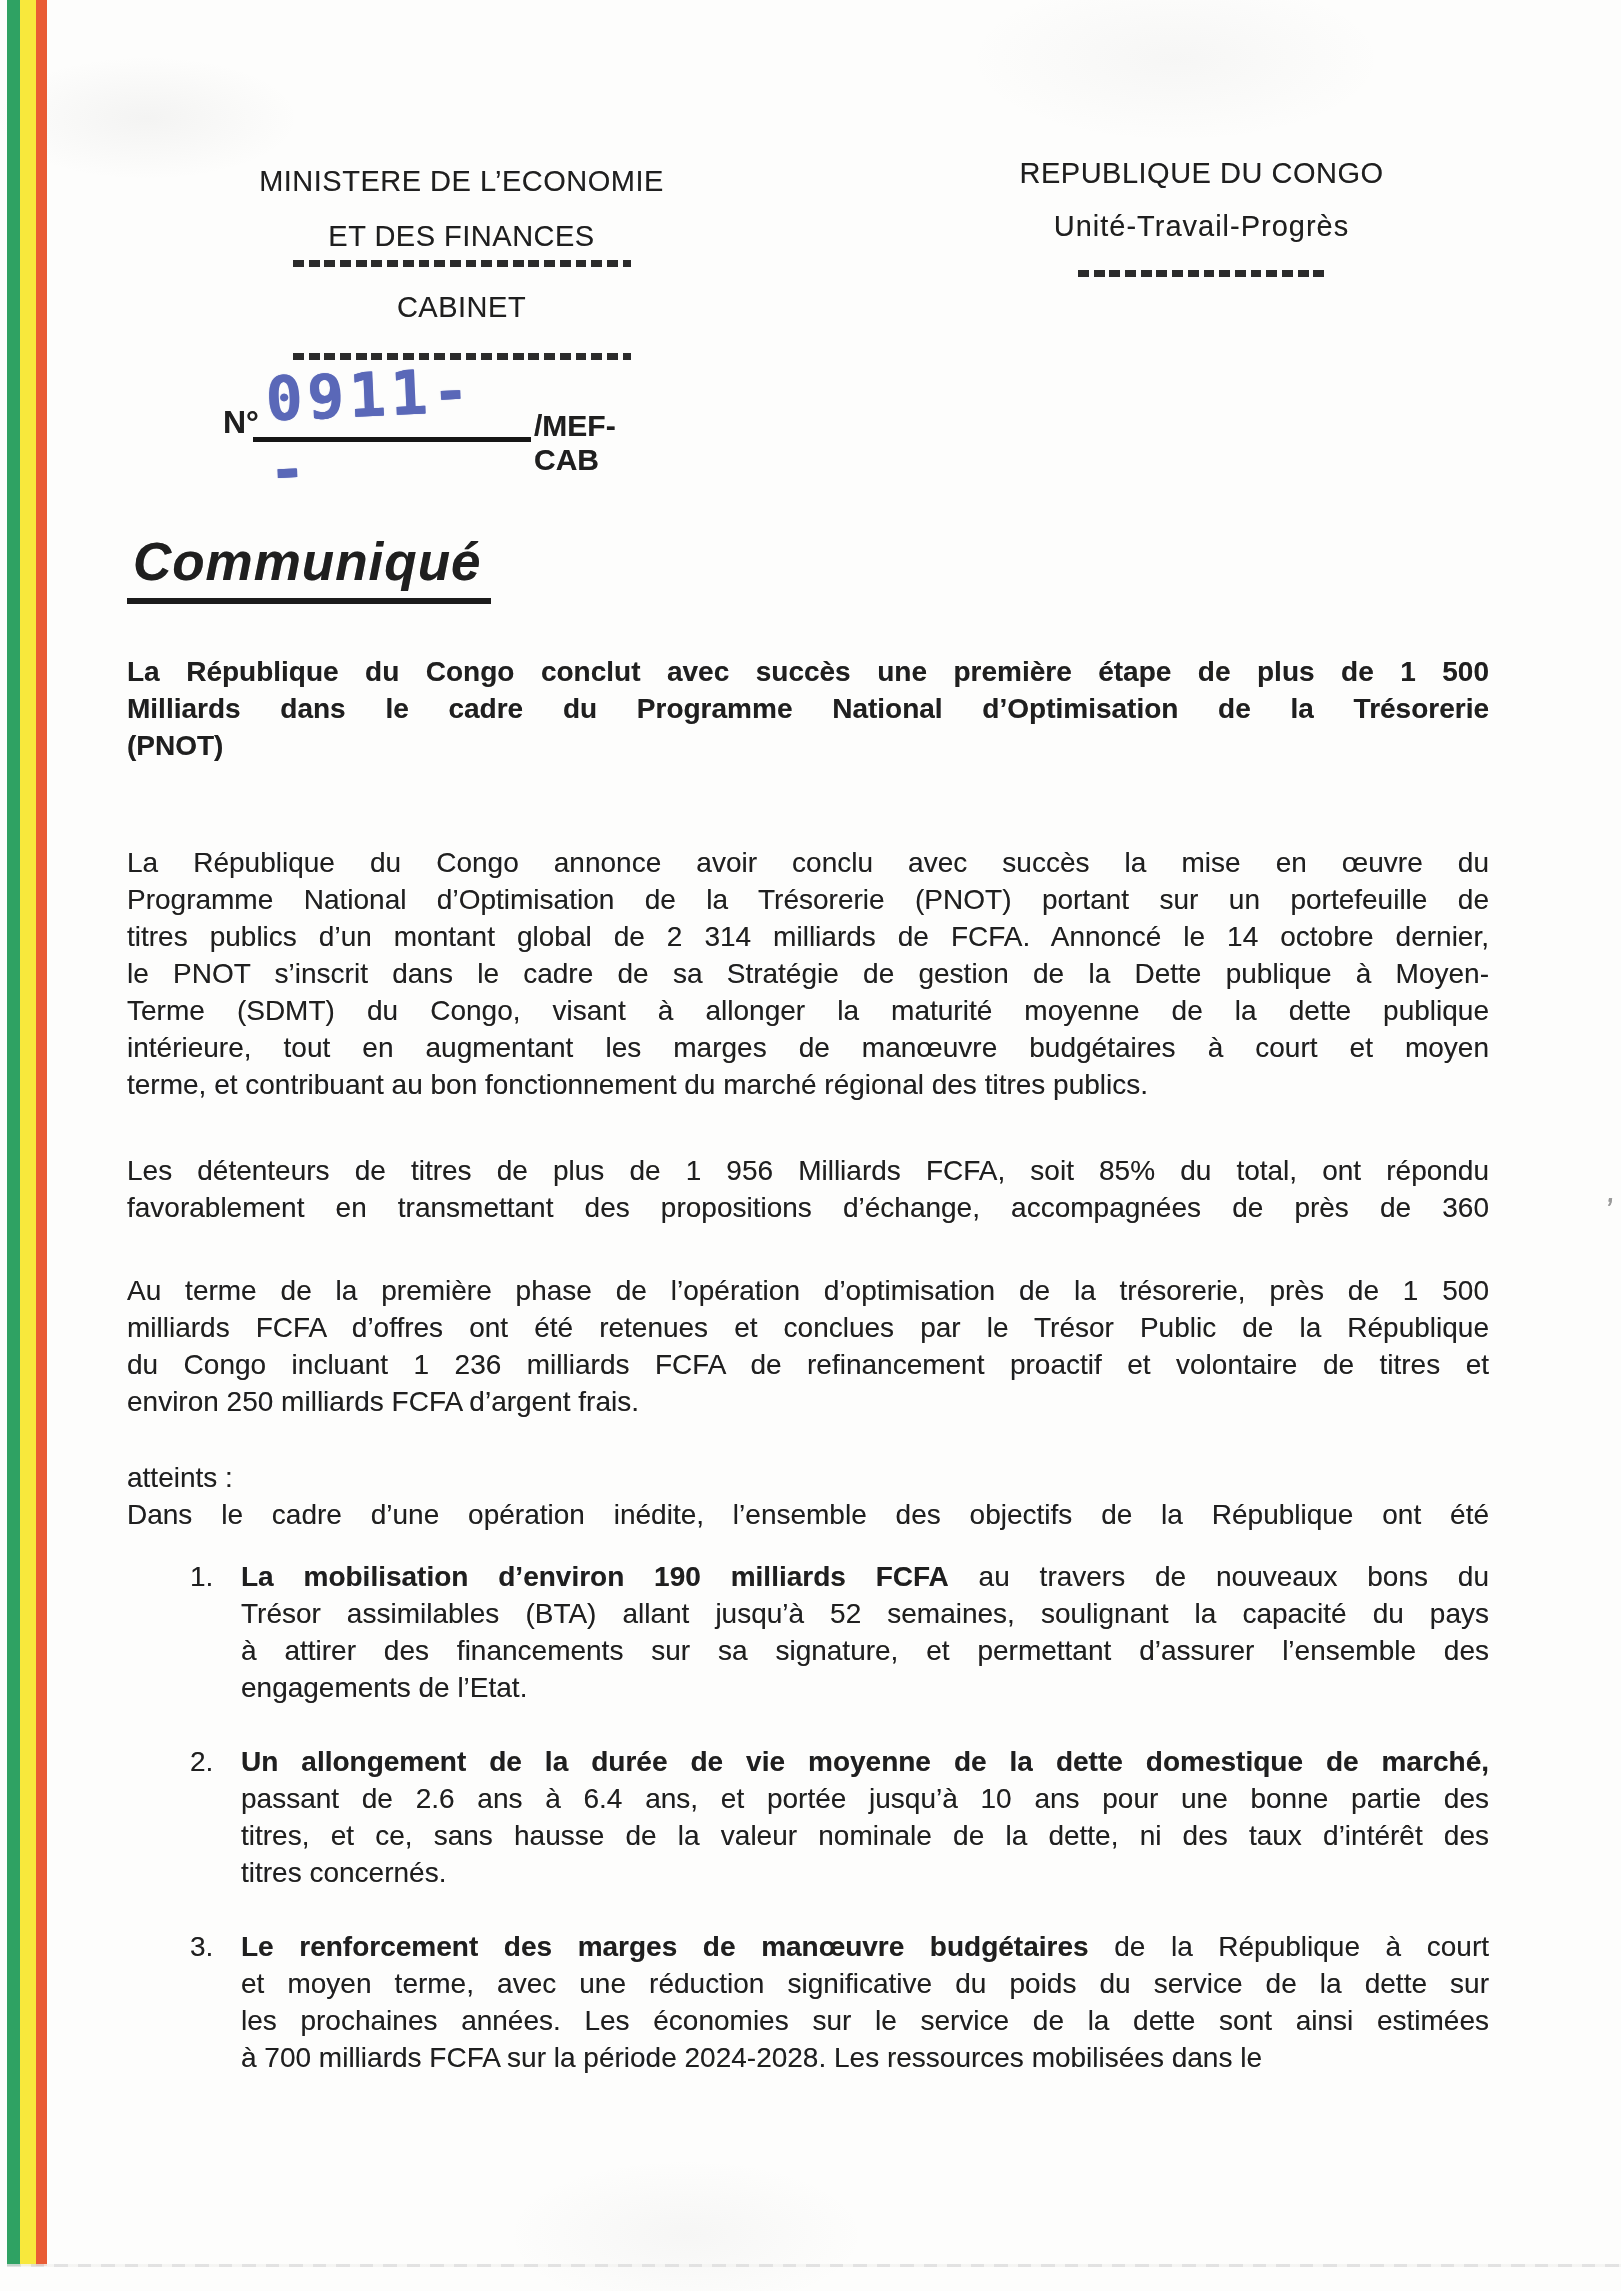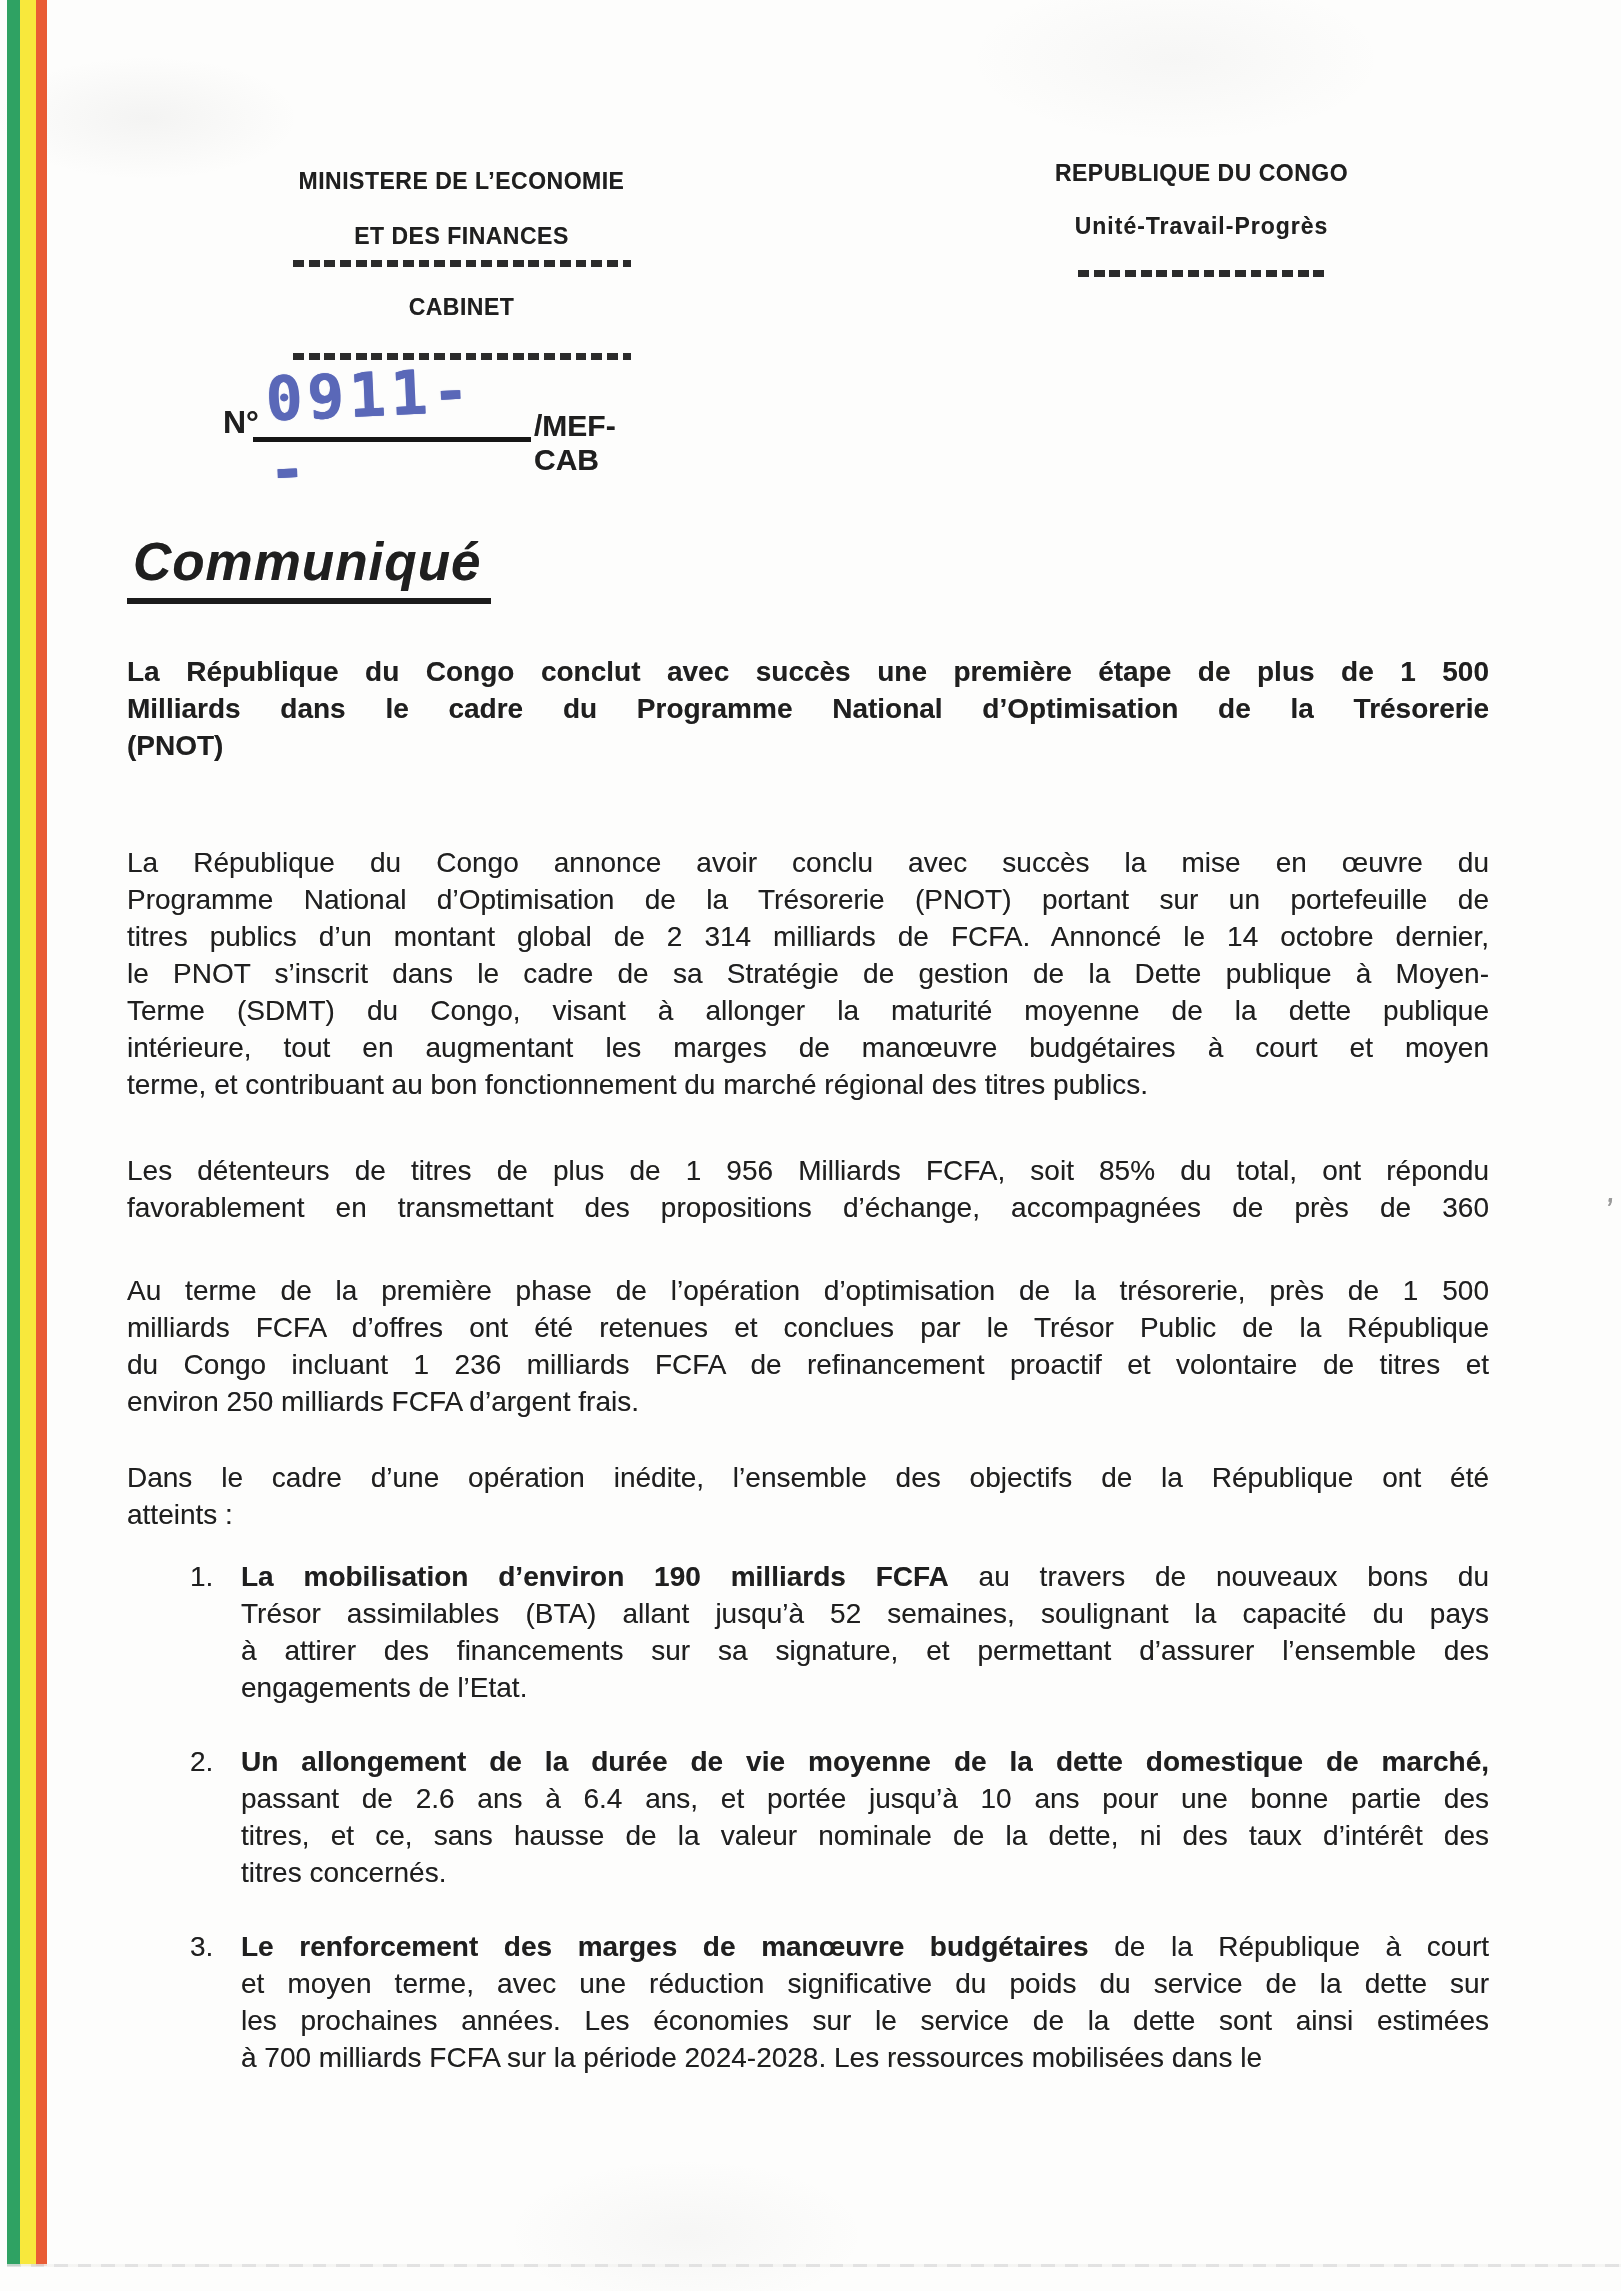--- a/index.html
+++ b/index.html
@@ -27,21 +27,21 @@
   .flag-stripe {
     position: absolute;
     left: 6.9px; top: 0;
     width: 40px; height: 2266px;
     background: linear-gradient(90deg,
       var(--stripe-green, #2fa263) 0 12.7px,
       var(--stripe-yellow, #f8e83c) 12.7px 29px,
       var(--stripe-red, #e95c34) 29px 40px);
   }
 
-  .hl { font-weight: 700; font-size: 23px; line-height: 37px; letter-spacing: 0.5px; }
+  .hl { font-weight: 400; font-size: 29px; line-height: 37px; letter-spacing: 0.5px; }
   .txt-soft { text-shadow: 0 0 0.6px rgba(30,30,30,.45); }
 
   .header-left {
     position: absolute; left: 230px; top: 163px;
     width: 463px; text-align: center;
   }
   .header-left .line2 { margin-top: 17.6px; }
   .header-left .dash-divider { margin: 5.9px auto 0; width: 338px; }
   .header-left .cabinet { margin-top: 21.6px; }
   .header-left .dash-divider.second { margin-top: 27.4px; }
@@ -184,22 +184,22 @@
       </section>
 
     <section class="para p3">
         <div class="jline">Au terme de la première phase de l’opération d’optimisation de la trésorerie, près de 1 500</div>
         <div class="jline">milliards FCFA d’offres ont été retenues et conclues par le Trésor Public de la République</div>
         <div class="jline">du Congo incluant 1 236 milliards FCFA de refinancement proactif et volontaire de titres et</div>
         <div class="jline last">environ 250 milliards FCFA d’argent frais.</div>
       </section>
 
     <section class="para p4">
+        <div class="jline last">atteints :</div>
         <div class="jline">Dans le cadre d’une opération inédite, l’ensemble des objectifs de la République ont été</div>
-        <div class="jline last">atteints :</div>
       </section>
 
     <div class="obj-item">
       <span class="obj-num">1.</span>
       <div class="obj-text">
           <div class="jline"><b>La mobilisation d’environ 190 milliards FCFA</b><span> au travers de nouveaux bons du</span></div>
           <div class="jline">Trésor assimilables (BTA) allant jusqu’à 52 semaines, soulignant la capacité du pays</div>
           <div class="jline">à attirer des financements sur sa signature, et permettant d’assurer l’ensemble des</div>
           <div class="jline last">engagements de l’Etat.</div>
         </div>

